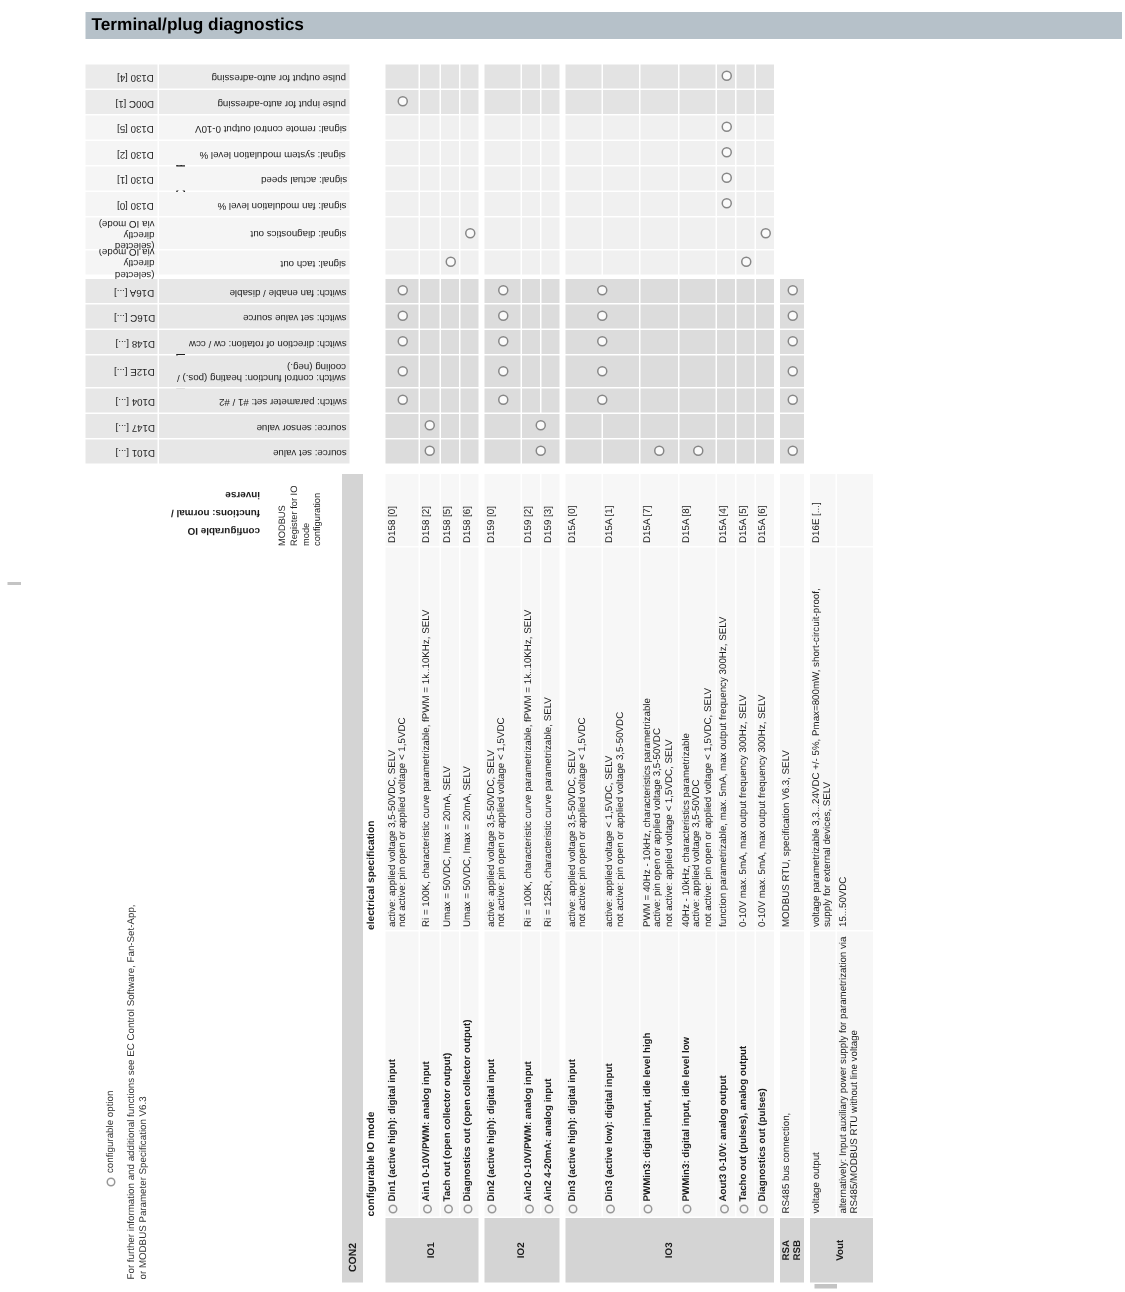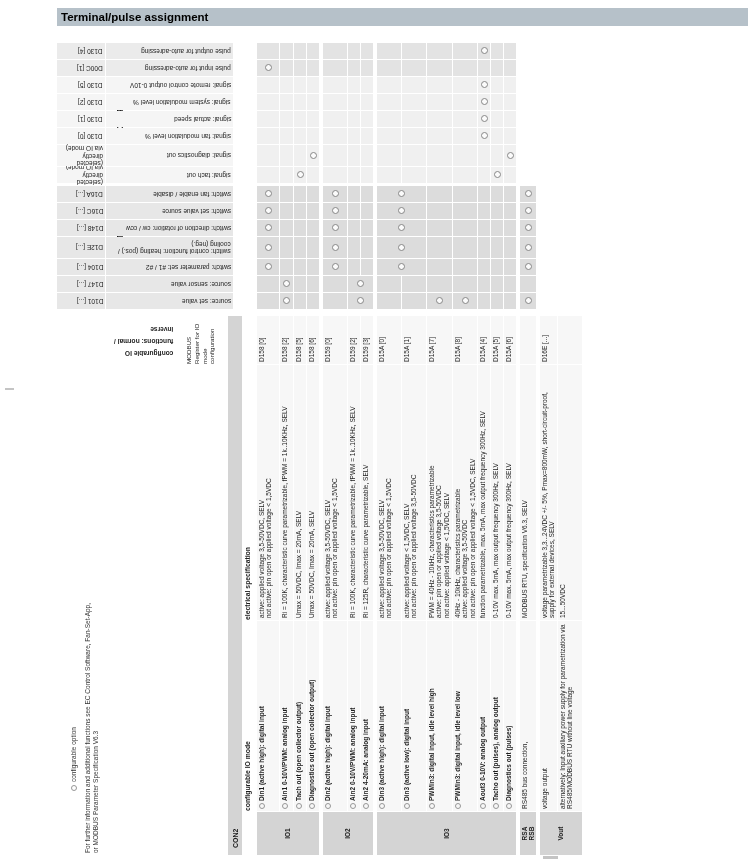--- a/index.html
+++ b/index.html
@@ -42,21 +42,21 @@
   .fn1{left:70px;top:13px;display:flex;gap:3px;align-items:center;font-size:6.5px;color:#333;}
   .fn2{left:8px;top:27px;width:370px;font-size:6.5px;line-height:7.9px;white-space:pre-line;color:#333;}
   .dash{background:#c4c4c4;}
 </style>
 </head>
 <body>
 
 <div id="page">
 
   <div class="abs titlebar">
-    <span>Terminal/pulse assignment</span>
+    <span>Terminal/plug diagnostics</span>
   </div>
 
   <div class="abs dash" style="left:5px;top:388px;width:9px;height:2px;"></div>
   <div class="abs dash" style="left:543px;top:856px;width:15px;height:3px;"></div>
 
   <div id="rot">
 
     <div class="abs sup">
       <span class="vtext">configurable IO
 functions: normal /

